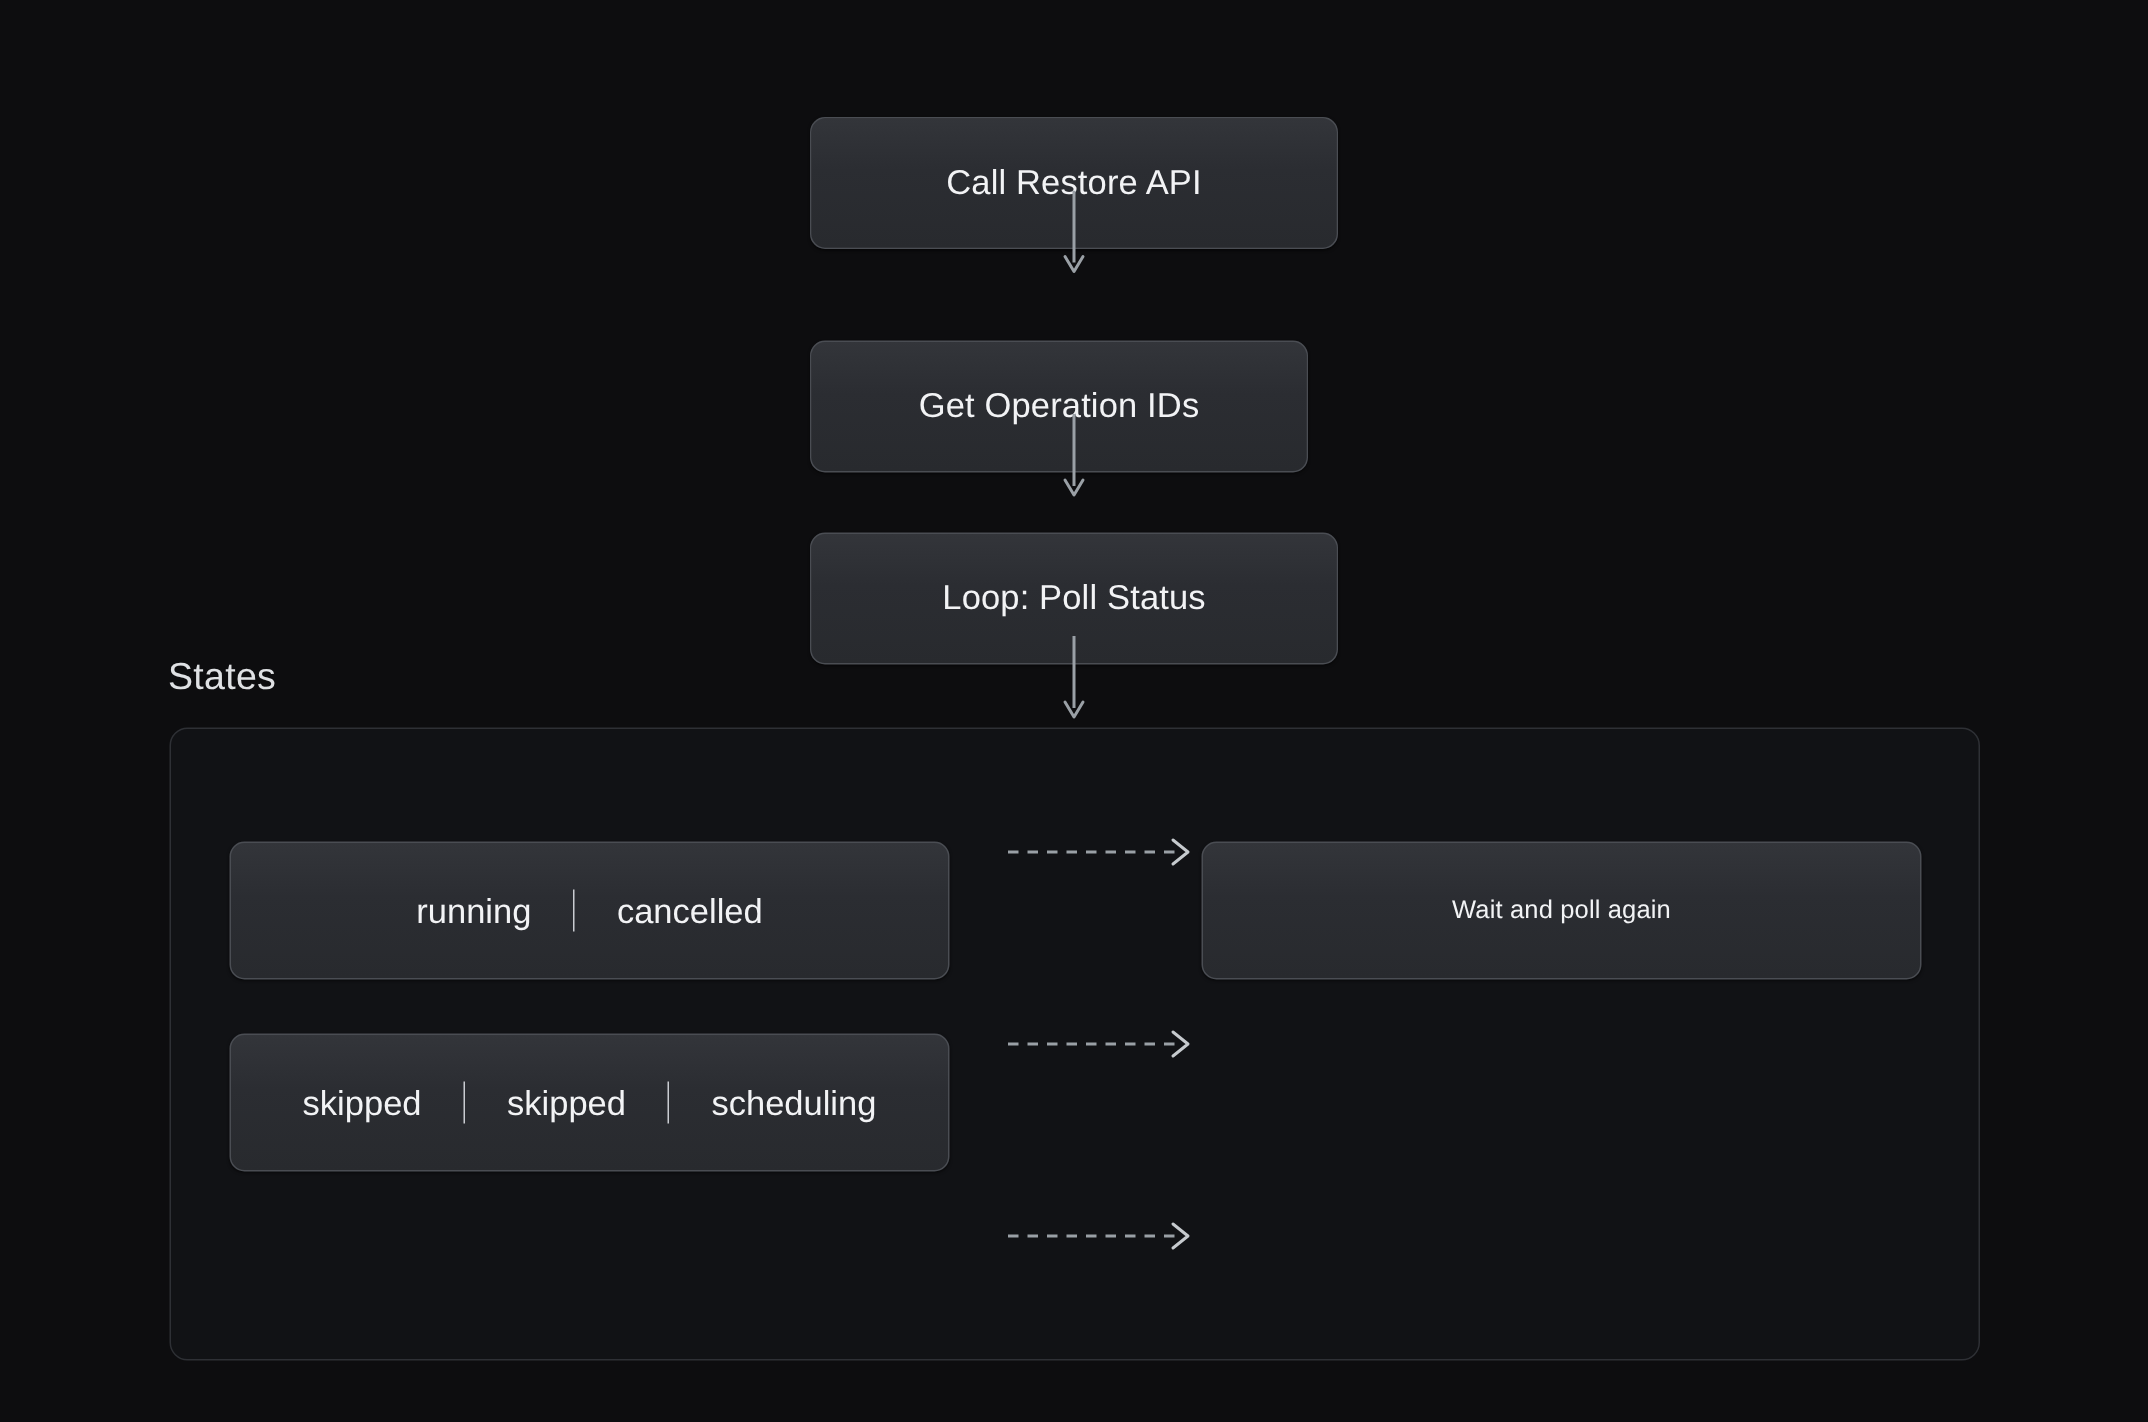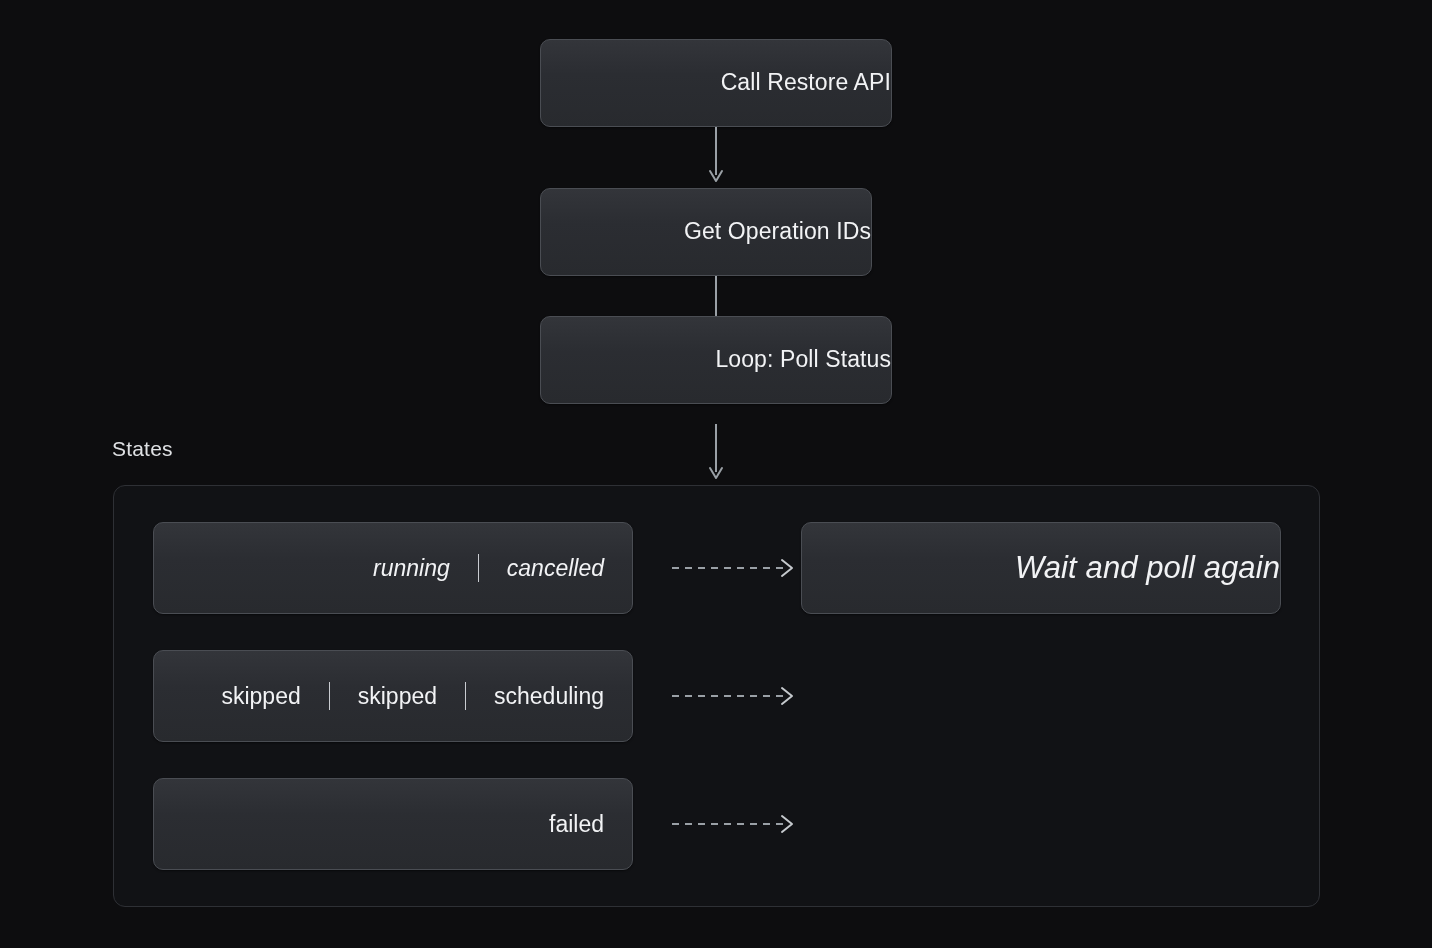--- a/index.html
+++ b/index.html
@@ -18,22 +18,23 @@
 
   
   .node {
     position: absolute;
     box-sizing: border-box;
     border-radius: 10px;
     background: linear-gradient(180deg, #33353a 0%, #2b2d32 40%, #282a2e 100%);
     border: 1px solid #4a4d53;
     display: flex;
     align-items: center;
-    justify-content: flex-end;
+    justify-content: center;
     box-shadow: 0 1px 2px rgba(0,0,0,0.5);
+    margin-top: 39px;
   }
   .node-label {
     font-size: 23px;
     line-height: 1.2;
     color: #f2f3f5;
     letter-spacing: 0.1px;
     white-space: nowrap;
   }
 
   
@@ -49,21 +50,21 @@
   }
   #arrow-call-to-get   { left: 706px; top: 127px; height: 62px; }
   #arrow-get-to-loop   { left: 706px; top: 276px; height: 62px; }
   #arrow-loop-to-states{ left: 706px; top: 424px; height: 62px; }
 
   
   #states-label {
     position: absolute;
     left: 112px;
     top: 437px;
-    font-size: 21px;
+    font-size: 25px;
     color: #dfe1e4;
     letter-spacing: 0.2px;
   }
   #states-container {
     position: absolute;
     left: 113px;
     top: 485px;
     width: 1207px;
     height: 422px;
     box-sizing: border-box;
@@ -72,21 +73,21 @@
     background: #111215;
   }
 
   
   .state-row {
     position: absolute;
     left: 0;
     width: 100%;
     height: 92px;
   }
-  #state-row-0 { top: 36px; font-style: italic; }
+  #state-row-0 { top: 36px; }
   #state-row-1 { top: 164px; }
   #state-row-2 { top: 292px; }
 
   .state-source {
     position: absolute;
     left: 39px;
     top: 0;
     width: 480px;
     height: 92px;
     border-radius: 10px;
@@ -94,21 +95,21 @@
   .state-target {
     position: absolute;
     left: 687px;
     top: 0;
     width: 480px;
     height: 92px;
     border-radius: 10px;
   }
   .state-source .node-label,
   .state-target .node-label {
-    font-size: 31px;
+    font-size: 17px;
   }
 
   
   .token-group {
     display: flex;
     align-items: center;
     justify-content: center;
     gap: 0;
   }
   .token {
@@ -194,24 +195,19 @@
         <span class="token">scheduling</span>
       </div>
     </div>
     <svg class="dashed-arrow" viewBox="0 0 128 28">
       <line x1="0" y1="14" x2="112" y2="14" stroke="#9aa0a6" stroke-width="2" stroke-dasharray="7 6"></line>
       <path d="M 110 6 L 120 14 L 110 22" fill="none" stroke="#c6cace" stroke-width="2" stroke-linecap="round" stroke-linejoin="round"></path>
     </svg>
   </div>
 
   <div class="state-row" id="state-row-2">
-    <div class="node state-source">
-      <div class="token-group">
-        <span class="token">failed</span>
-      </div>
-    </div>
     <svg class="dashed-arrow" viewBox="0 0 128 28">
       <line x1="0" y1="14" x2="112" y2="14" stroke="#9aa0a6" stroke-width="2" stroke-dasharray="7 6"></line>
       <path d="M 110 6 L 120 14 L 110 22" fill="none" stroke="#c6cace" stroke-width="2" stroke-linecap="round" stroke-linejoin="round"></path>
     </svg>
   </div>
 
 </div>
 
 </body></html>

